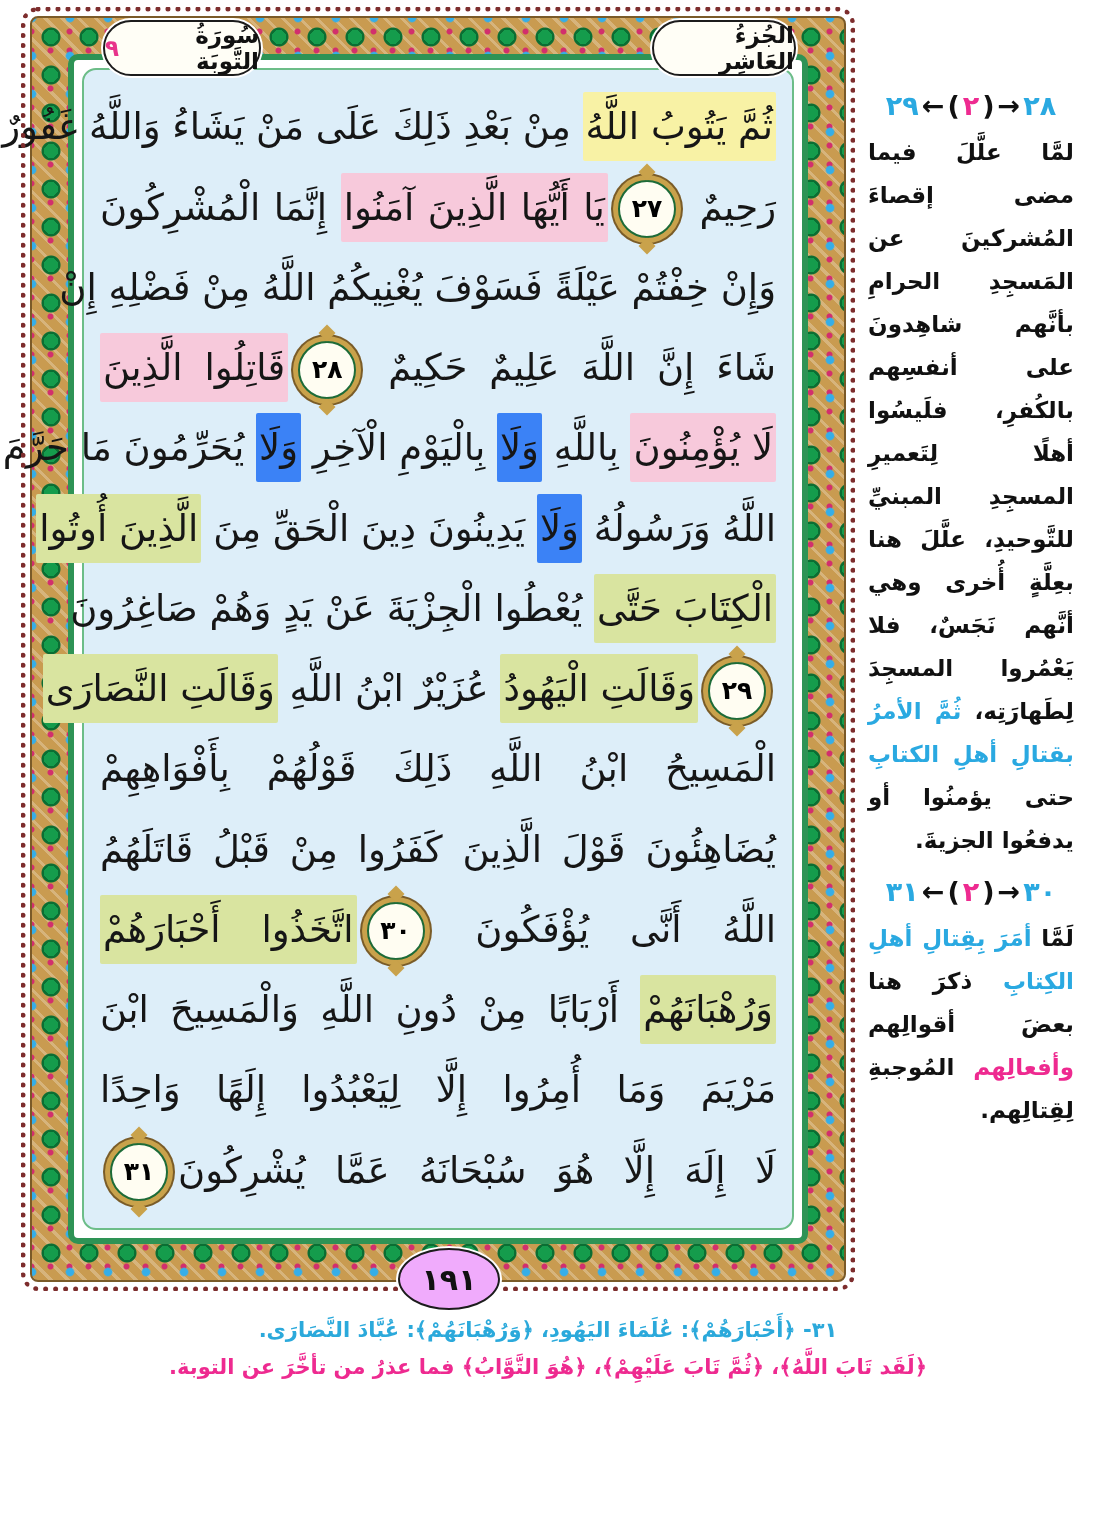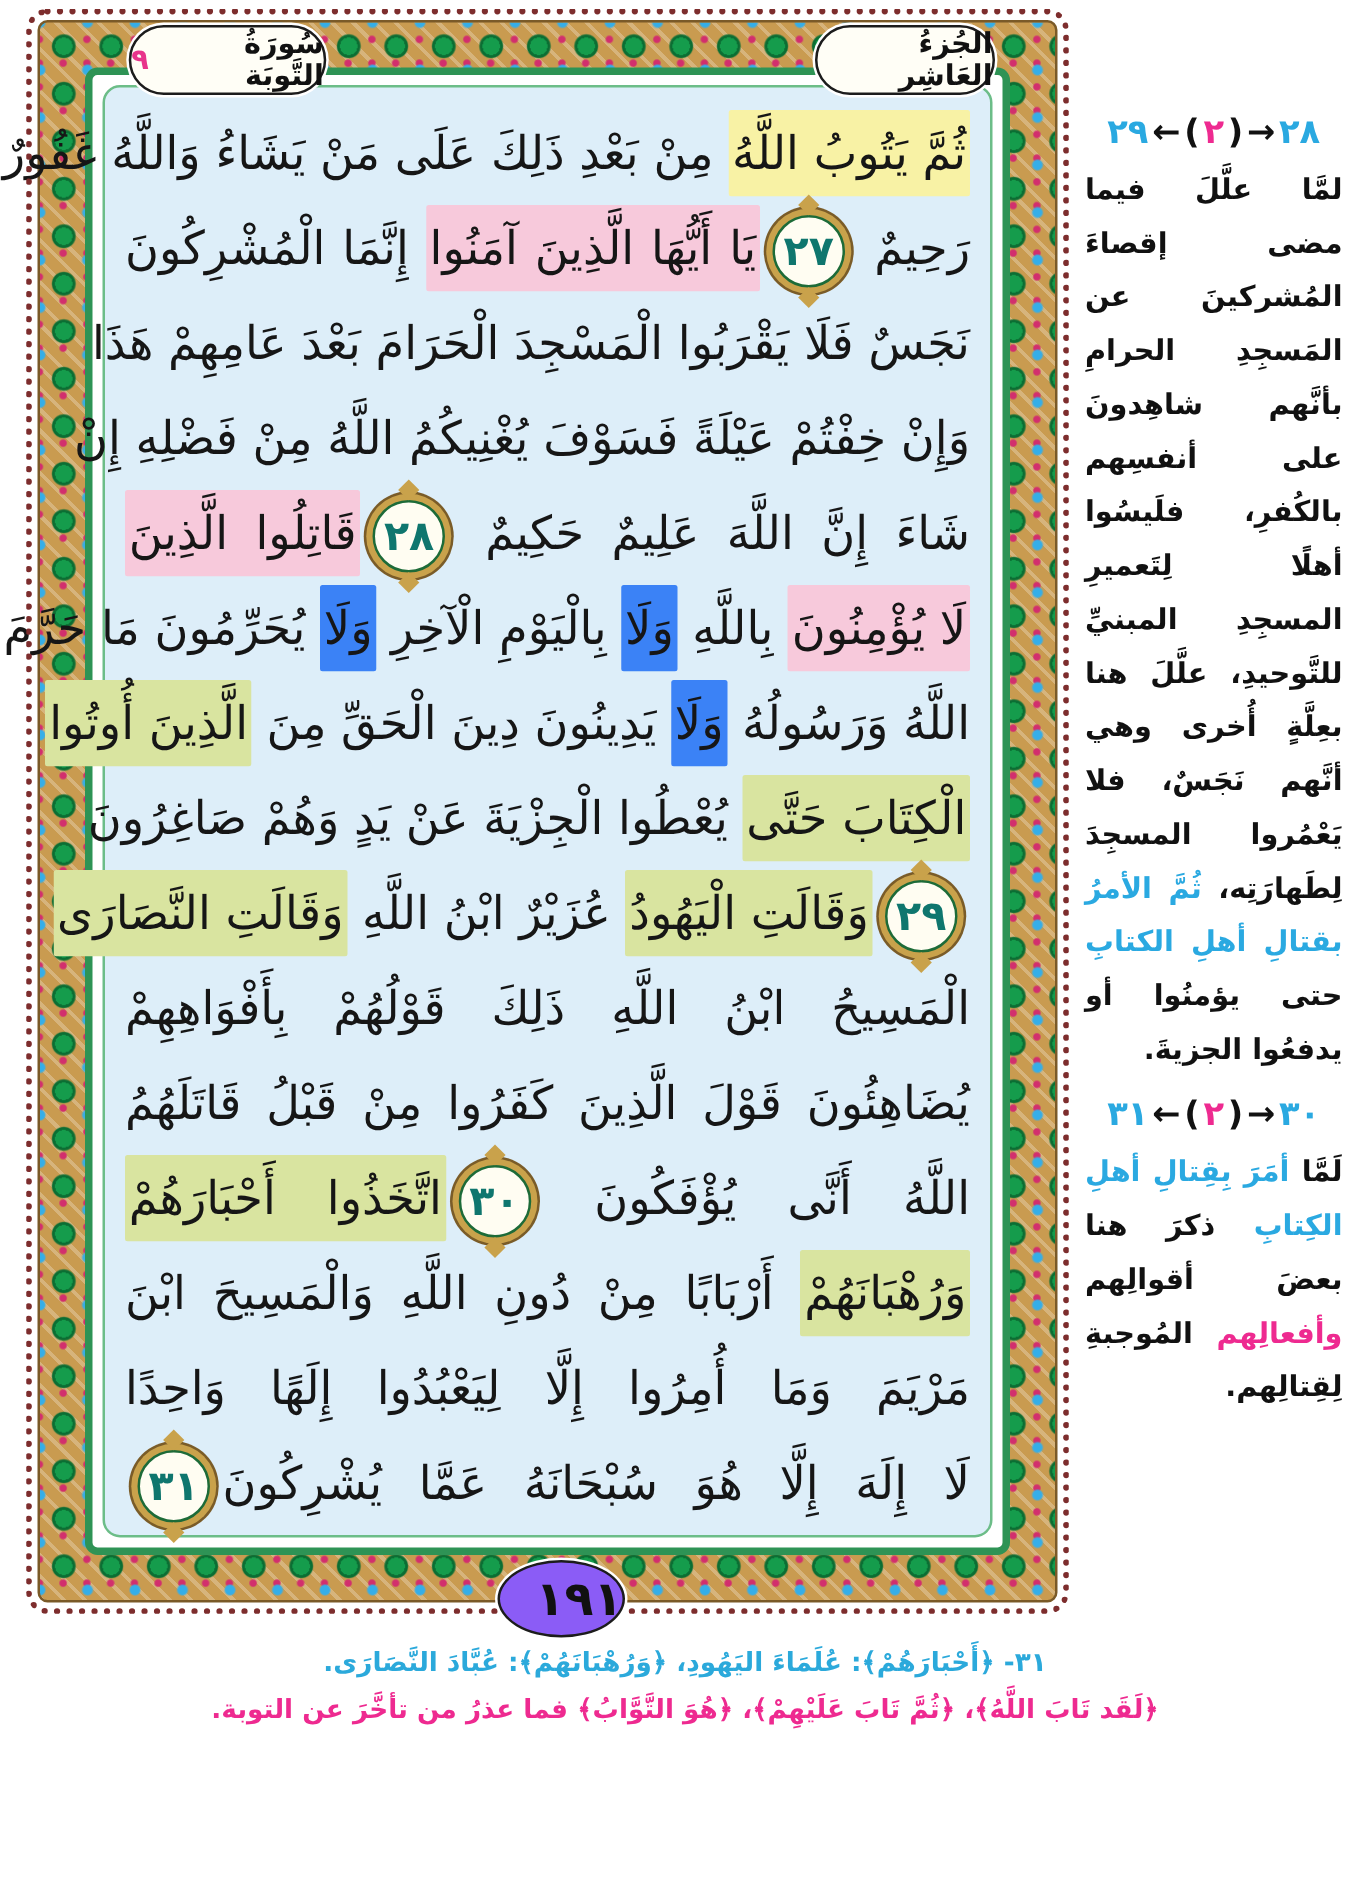--- a/index.html
+++ b/index.html
@@ -52,21 +52,21 @@
   .hl-yellow{background:#f8f2a5;}
   .hl-pink{background:#f7c9db;}
   .hl-green{background:#d9e4a0;}
   .hl-gray{background:#3b82f6;}
 
   .aya{
     display:inline-flex;align-items:center;justify-content:center;
     width:54px;height:54px;border-radius:50%;
     background:#fffdf2;border:2px solid #1d6b38;
     box-shadow:0 0 0 5px #c9a24b, 0 0 0 7px #7a5c28;
-    color:#0f766e;font-size:33px;font-weight:bold;
+    color:#000000;font-size:25px;font-weight:bold;
     vertical-align:middle;margin:0 10px;position:relative;
   }
   .aya::before,.aya::after{
     content:"";position:absolute;width:12px;height:12px;background:#c9a24b;
     transform:rotate(45deg);
   }
   .aya::before{top:-16px;}
   .aya::after{bottom:-16px;}
 
   
@@ -76,23 +76,23 @@
     display:flex;align-items:center;justify-content:center;gap:6px;
     font-size:23px;font-weight:bold;color:#111;
     box-shadow:0 0 0 2px #fff;
   }
   .cartouche.surah{left:103px;width:154px;}
   .cartouche.juz{left:652px;width:140px;}
   .surah-num{color:#e8348b;}
 
   .pageno{
     position:absolute;left:398px;top:1248px;width:98px;height:58px;z-index:6;
-    background:#8b5cf6;border:2.5px solid #1c1c1c;border-radius:50%;
-    display:flex;align-items:center;justify-content:flex-start;
-    font-size:38px;font-weight:bold;color:#111;
+    background:#f0abfc;border:2.5px solid #1c1c1c;border-radius:50%;
+    display:flex;align-items:center;justify-content:center;
+    font-size:30px;font-weight:bold;color:#111;
     box-shadow:0 0 0 2px #fff;
   }
 
   
   .sidebar{position:absolute;top:86px;left:852px;width:238px;direction:rtl;}
   .range-head{
     direction:ltr;display:flex;justify-content:center;align-items:center;gap:3px;
     font-size:27px;font-weight:bold;color:#111;margin:4px 0 10px;
   }
   .range-num{color:var(--cyan,#2aa9e1);}
@@ -119,21 +119,20 @@
 
 <div class="page">
 
   <div class="frame">
     <div class="green-band">
       <div class="panel">
           <div class="qline"><span class="hl hl-yellow">ثُمَّ يَتُوبُ اللَّهُ</span><span class="seg"> مِنْ بَعْدِ ذَلِكَ عَلَى مَنْ يَشَاءُ وَاللَّهُ غَفُورٌ</span></div>
           <div class="qline"><span class="seg">رَحِيمٌ </span><span class="aya">
               <span class="aya-num">٢٧</span>
             </span><span class="hl hl-pink">يَا أَيُّهَا الَّذِينَ آمَنُوا</span><span class="seg"> إِنَّمَا الْمُشْرِكُونَ</span></div>
-          <div class="qline"><span class="seg">نَجَسٌ فَلَا يَقْرَبُوا الْمَسْجِدَ الْحَرَامَ بَعْدَ عَامِهِمْ هَذَا</span></div>
           <div class="qline"><span class="seg">وَإِنْ خِفْتُمْ عَيْلَةً فَسَوْفَ يُغْنِيكُمُ اللَّهُ مِنْ فَضْلِهِ إِنْ</span></div>
           <div class="qline"><span class="seg">شَاءَ إِنَّ اللَّهَ عَلِيمٌ حَكِيمٌ </span><span class="aya">
               <span class="aya-num">٢٨</span>
             </span><span class="hl hl-pink">قَاتِلُوا الَّذِينَ</span></div>
           <div class="qline"><span class="hl hl-pink">لَا يُؤْمِنُونَ</span><span class="seg"> بِاللَّهِ </span><span class="hl hl-gray">وَلَا</span><span class="seg"> بِالْيَوْمِ الْآخِرِ </span><span class="hl hl-gray">وَلَا</span><span class="seg"> يُحَرِّمُونَ مَا حَرَّمَ</span></div>
           <div class="qline"><span class="seg">اللَّهُ وَرَسُولُهُ </span><span class="hl hl-gray">وَلَا</span><span class="seg"> يَدِينُونَ دِينَ الْحَقِّ مِنَ </span><span class="hl hl-green">الَّذِينَ أُوتُوا</span></div>
           <div class="qline"><span class="hl hl-green">الْكِتَابَ حَتَّى</span><span class="seg"> يُعْطُوا الْجِزْيَةَ عَنْ يَدٍ وَهُمْ صَاغِرُونَ</span></div>
           <div class="qline"><span class="aya">
               <span class="aya-num">٢٩</span>
             </span><span class="hl hl-green">وَقَالَتِ الْيَهُودُ</span><span class="seg"> عُزَيْرٌ ابْنُ اللَّهِ </span><span class="hl hl-green">وَقَالَتِ النَّصَارَى</span></div>

